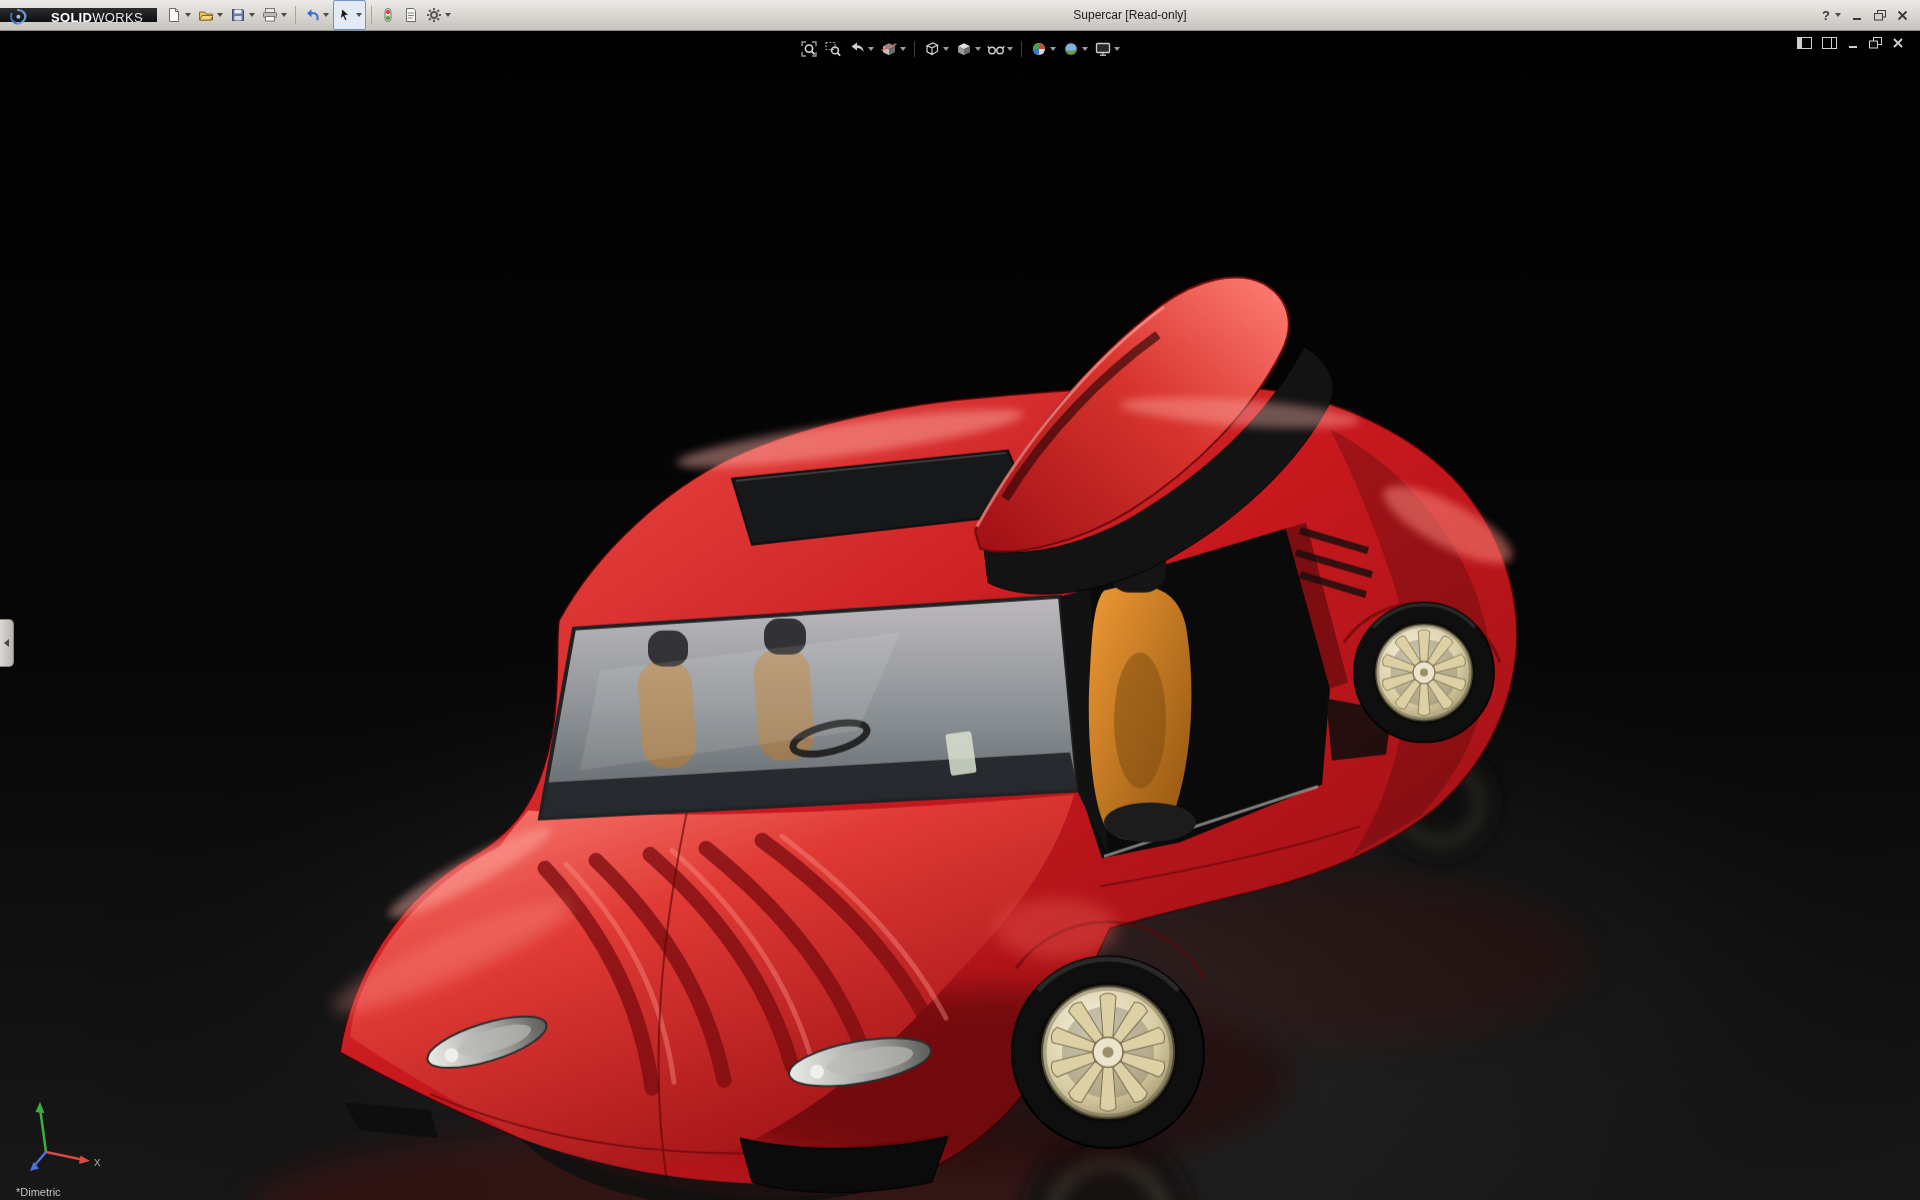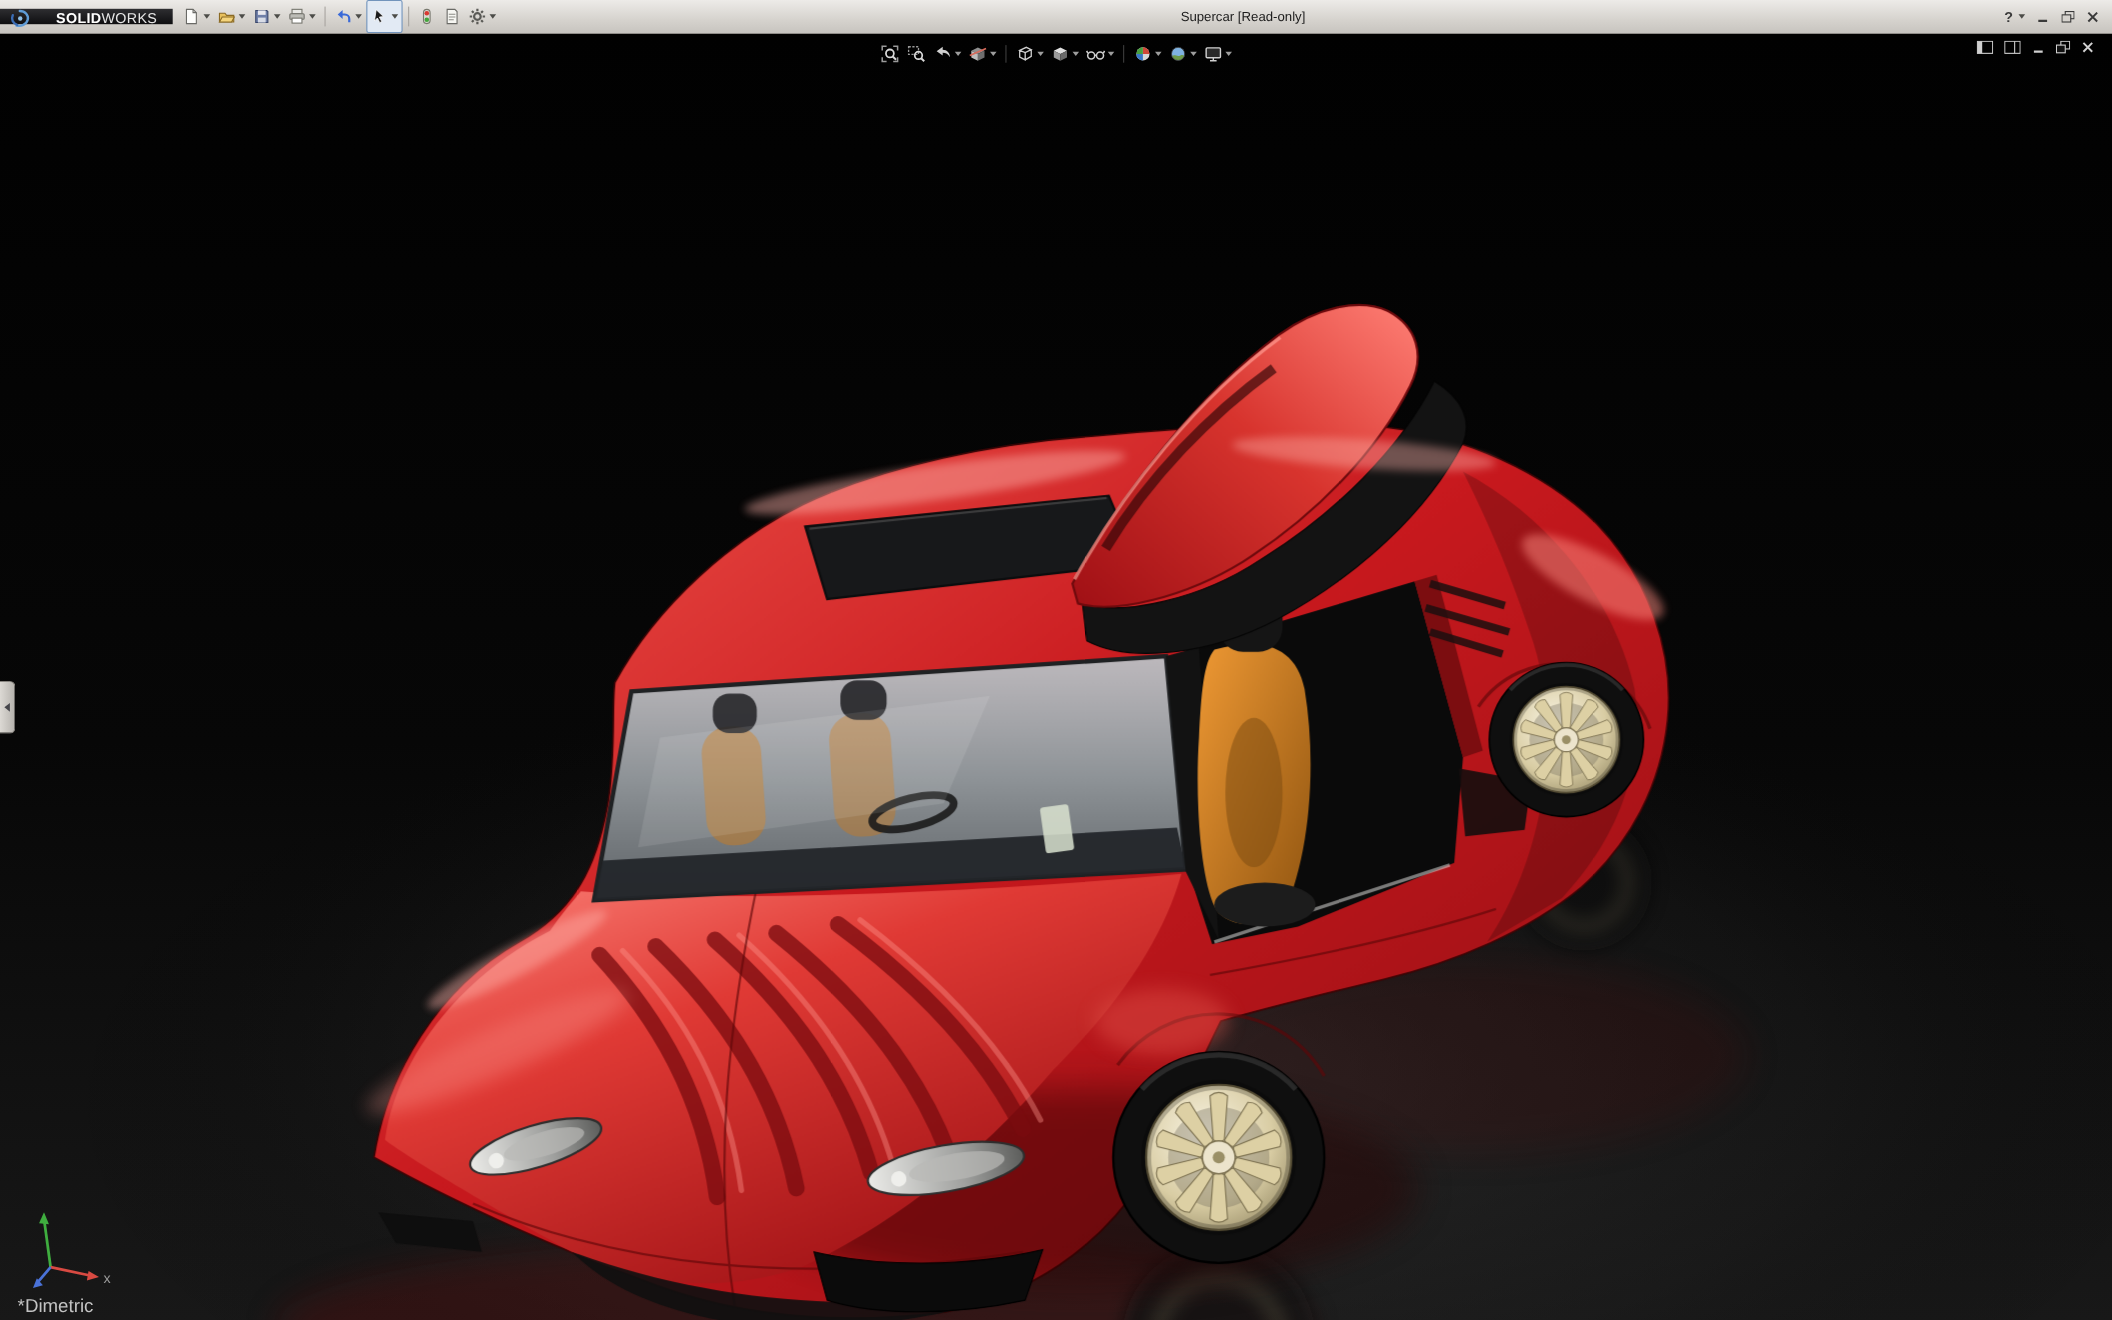--- a/index.html
+++ b/index.html
@@ -43,21 +43,21 @@
   .dc-btn svg{display:block;}
 
   
   .collapse-tab{position:absolute;left:0;top:588px;width:13px;height:46px;
     background:linear-gradient(90deg,#dcd9d4,#b6b3ae);border:1px solid #87847f;border-left:none;
     border-radius:0 5px 5px 0;display:flex;align-items:center;justify-content:center;}
   .tri-left{width:0;height:0;border-top:4px solid transparent;border-bottom:4px solid transparent;
     border-right:5px solid #45454a;}
 
   
-  .orientation{position:absolute;left:16px;bottom:2px;color:#c3c3c3;font-size:17px;}
+  .orientation{position:absolute;left:16px;bottom:2px;color:#c3c3c3;font-size:11px;}
   .triad{position:absolute;left:10px;bottom:20px;width:100px;height:88px;}
 </style>
 </head>
 <body>
 
 <div class="app">
 
   <div class="titlebar">
 
     <div class="brand">

